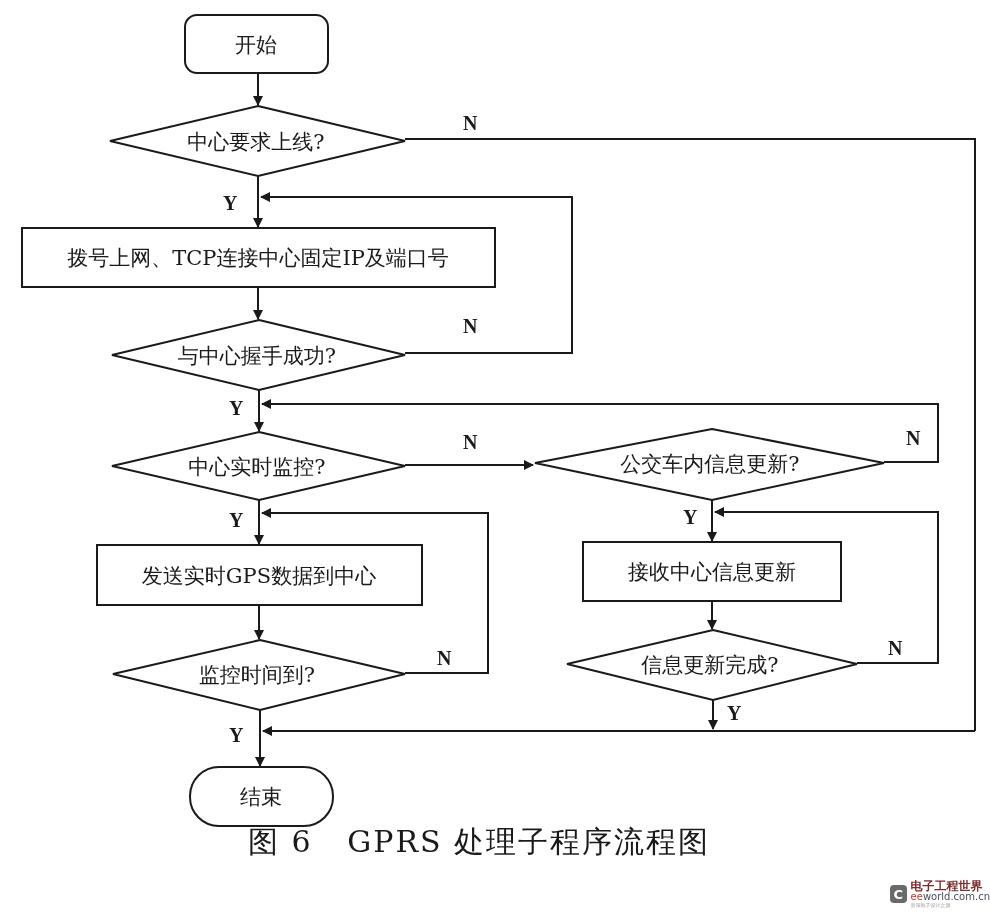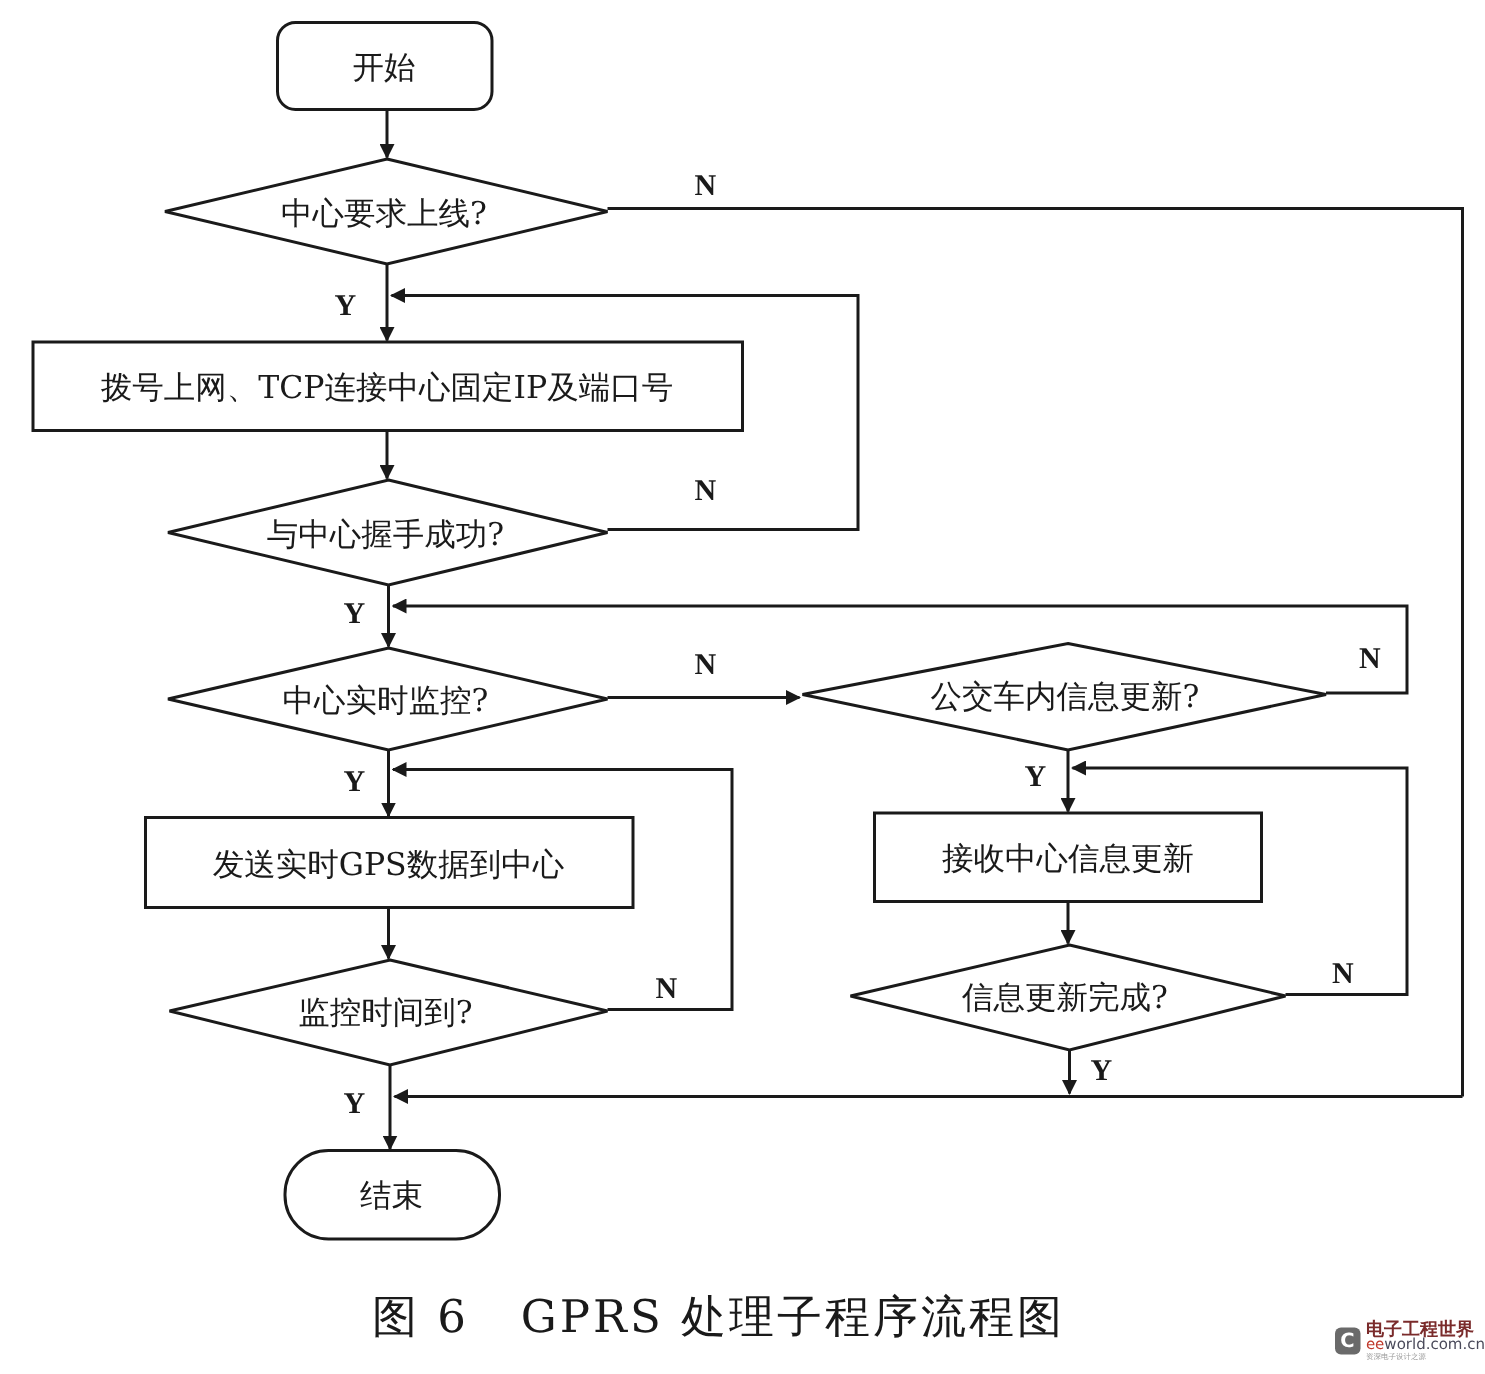--- a/index.html
+++ b/index.html
@@ -1,21 +1,21 @@
 <!DOCTYPE html>
 <html><head>
 <meta charset="utf-8">
 <style>
   html, body { margin: 0; padding: 0; background: #ffffff; }
   body { width: 990px; height: 916px; position: relative; overflow: hidden;
          font-family: "DejaVu Serif", "Liberation Serif", serif; color: #1a1a1a; }
   #flow { position: absolute; left: 0; top: 0; }
   .node-text { font-family: "DejaVu Serif", "Liberation Serif", serif; font-size: 21px; fill: #1a1a1a; }
   .edge-label { font-family: "Liberation Serif", "DejaVu Serif", serif; font-size: 20px; font-weight: bold; fill: #1a1a1a; }
-  .caption { position: absolute; left: 248px; top: 858px; font-size: 30px; letter-spacing: 2px;
+  .caption { position: absolute; left: 248px; top: 822px; font-size: 30px; letter-spacing: 2px;
              font-family: "DejaVu Serif", "Liberation Serif", serif; color: #1a1a1a; white-space: pre; }
   .wm { position: absolute; left: 890px; top: 876px; width: 100px; height: 36px; display: flex; align-items: center; }
   .wm-logo { width: 18px; height: 18px; border-radius: 4px; background: #6a6a6a; color: #fff;
              font-family: "DejaVu Sans", sans-serif; font-size: 13px; font-weight: bold;
              display: flex; align-items: center; justify-content: center; margin-right: 4px; }
   .wm-text { display: flex; flex-direction: column; line-height: 1.05; }
   .wm-cn { font-family: "DejaVu Sans", sans-serif; font-size: 12px; color: #7a2b2b; font-weight: bold; }
   .wm-url { font-family: "DejaVu Sans", sans-serif; font-size: 10px; color: #4a4a5a; }
   .wm-url .ee { color: #c0392b; }
   .wm-sub { font-family: "DejaVu Sans", sans-serif; font-size: 5px; color: #999; }

